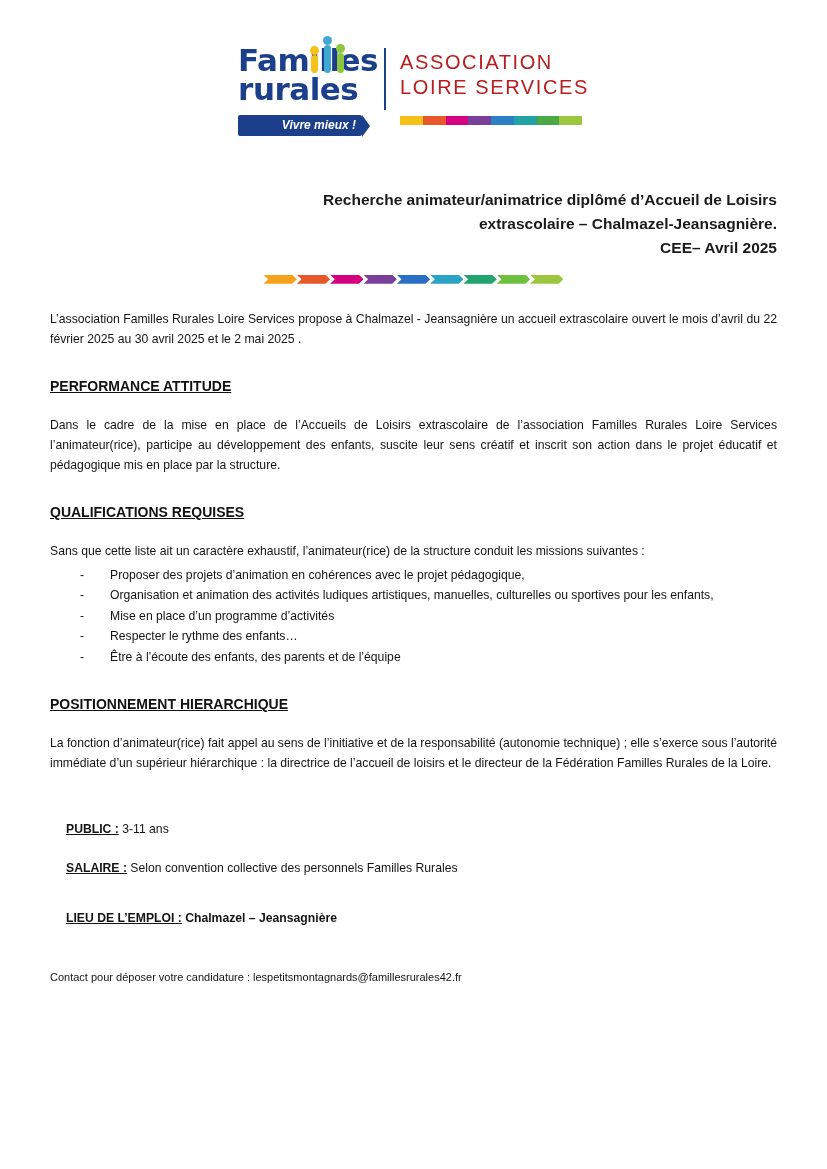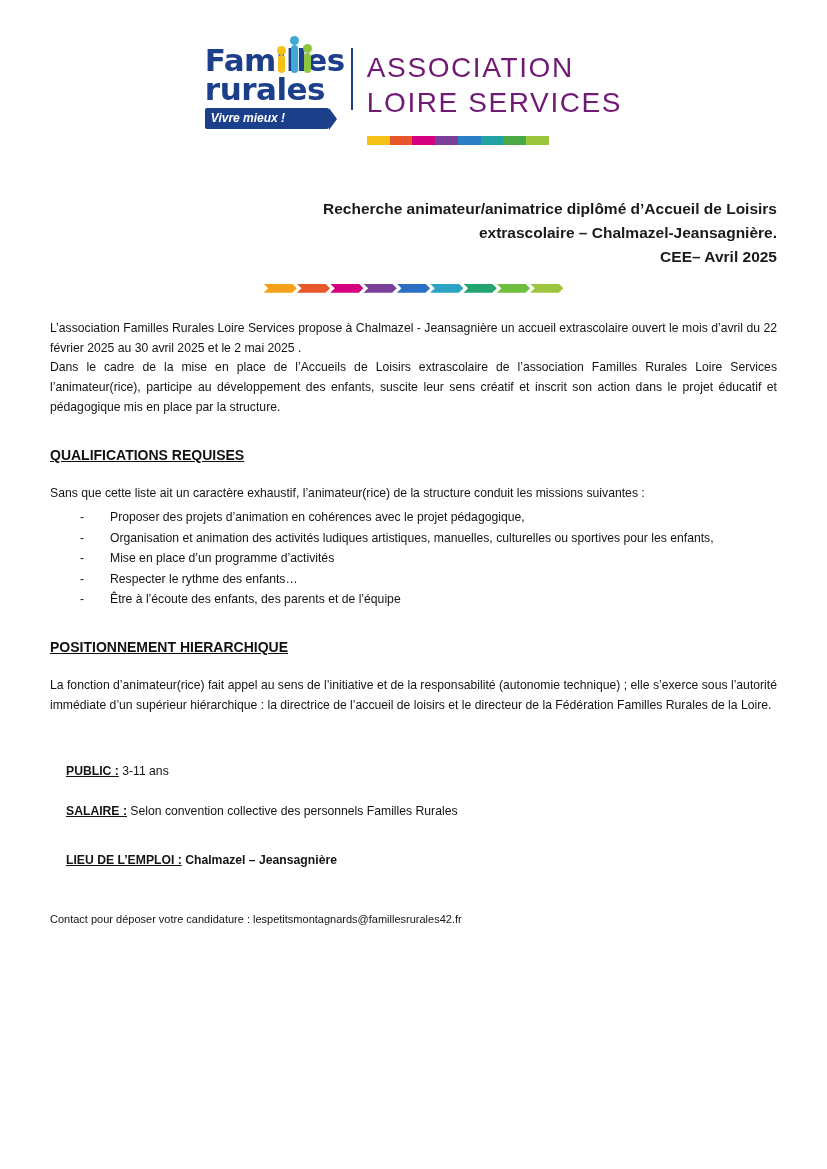--- a/index.html
+++ b/index.html
@@ -58,27 +58,27 @@
     position: absolute;
     border-radius: 50%;
   }
   .fig-head { width: 9px; height: 9px; }
   .fig-body {
     position: absolute;
     width: 7px;
     border-radius: 4px;
   }
   .ribbon {
-    margin-top: 5px;
+    margin-top: 12px;
     background: #1b3f8b;
     color: #ffffff;
     font-style: italic;
     font-weight: bold;
     font-size: 12px;
-    text-align: left;
+    text-align: right;
     padding: 3px 6px 4px 6px;
     border-radius: 2px;
     position: relative;
     width: 112px;
   }
   .ribbon:after {
     content: "";
     position: absolute;
     right: -8px;
     top: 0;
@@ -90,23 +90,23 @@
     width: 2px;
     background: #1b3f8b;
     height: 62px;
     margin: 2px 14px 0 0;
   }
   .logo-right {
     padding-top: 4px;
   }
   .assoc-line1, .assoc-line2 {
     font-family: "Liberation Sans", sans-serif;
-    font-size: 28px;
+    font-size: 20px;
     letter-spacing: 1.6px;
-    color: #701a75;
+    color: #b91c1c;
     line-height: 1.25;
   }
   .rainbow-bar {
     display: flex;
     height: 9px;
     margin-top: 16px;
     width: 182px;
   }
   .rainbow-bar span { flex: 1 1 auto; }
 
@@ -242,20 +242,21 @@
       <span style="background:#22a36f"></span>
       <span style="background:#6fbf3f"></span>
       <span style="background:#9dc63f"></span>
     </div>
   </div>
 
   <div class="content">
 
     <p class="just">L’association Familles Rurales Loire Services propose à Chalmazel - Jeansagnière un accueil extrascolaire ouvert le mois d’avril du 22 février 2025 au 30 avril 2025 et le 2 mai 2025 .</p>
 
+    <h2 class="section">PERFORMANCE ATTITUDE</h2>
     <p class="just">Dans le cadre de la mise en place de l’Accueils de Loisirs extrascolaire de l’association Familles Rurales Loire Services l’animateur(rice), participe au développement des enfants, suscite leur sens créatif et inscrit son action dans le projet éducatif et pédagogique mis en place par la structure.</p>
 
     <h2 class="section">QUALIFICATIONS REQUISES</h2>
 
     <p class="just">Sans que cette liste ait un caractère exhaustif, l’animateur(rice) de la structure conduit les missions suivantes :</p>
     <ul class="bullets">
       <li>Proposer des projets d’animation en cohérences avec le projet pédagogique,</li>
       <li>Organisation et animation des activités ludiques artistiques, manuelles, culturelles ou sportives pour les enfants,</li>
       <li>Mise en place d’un programme d’activités</li>
       <li>Respecter le rythme des enfants…</li>

